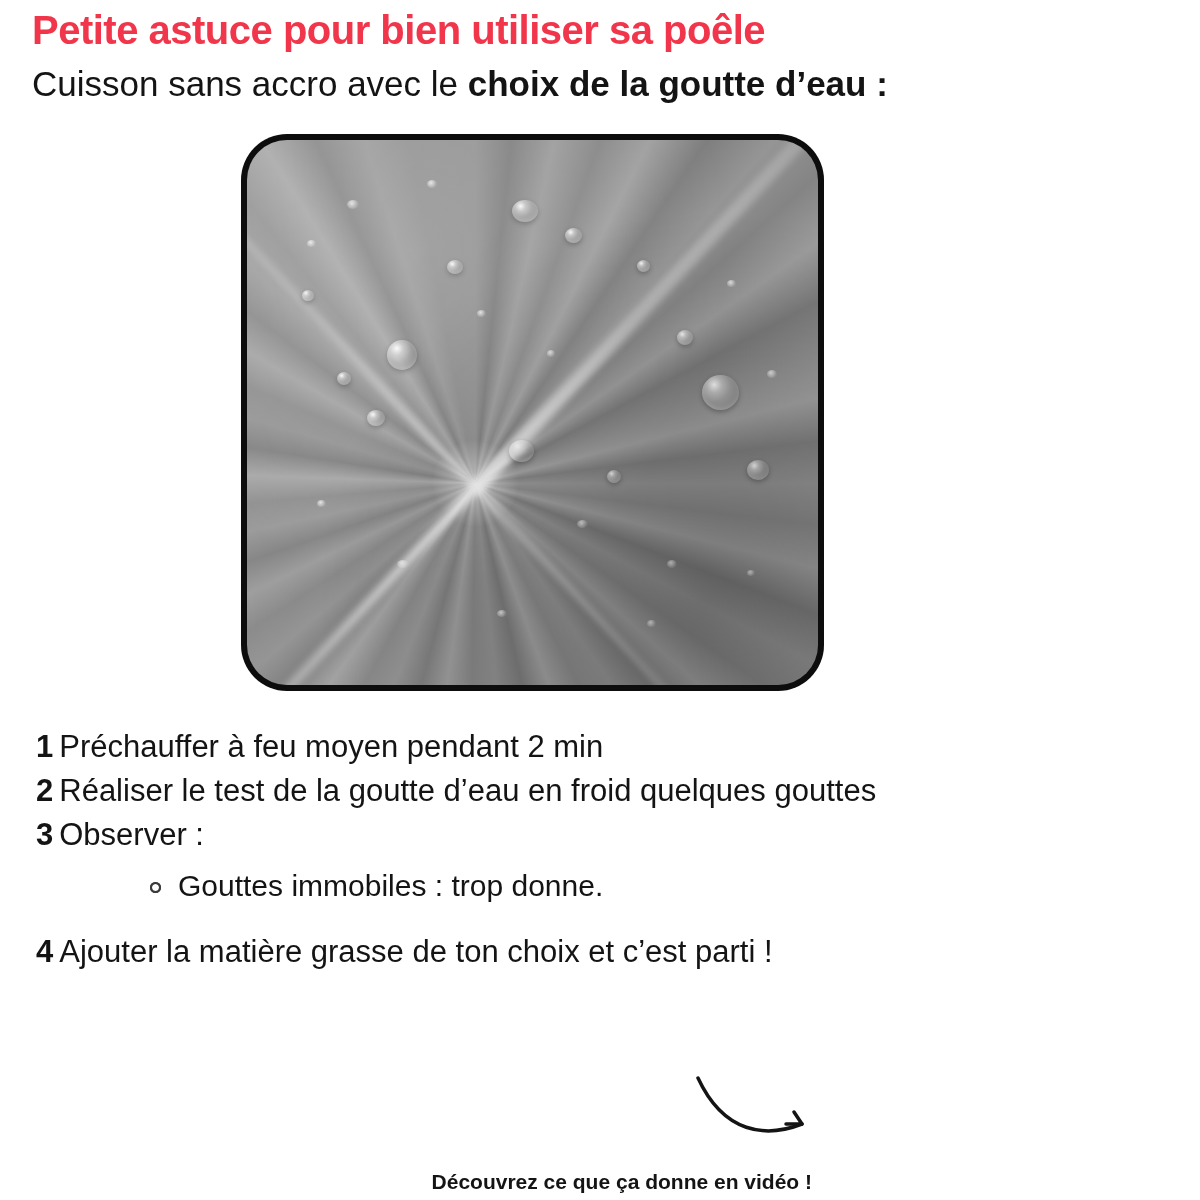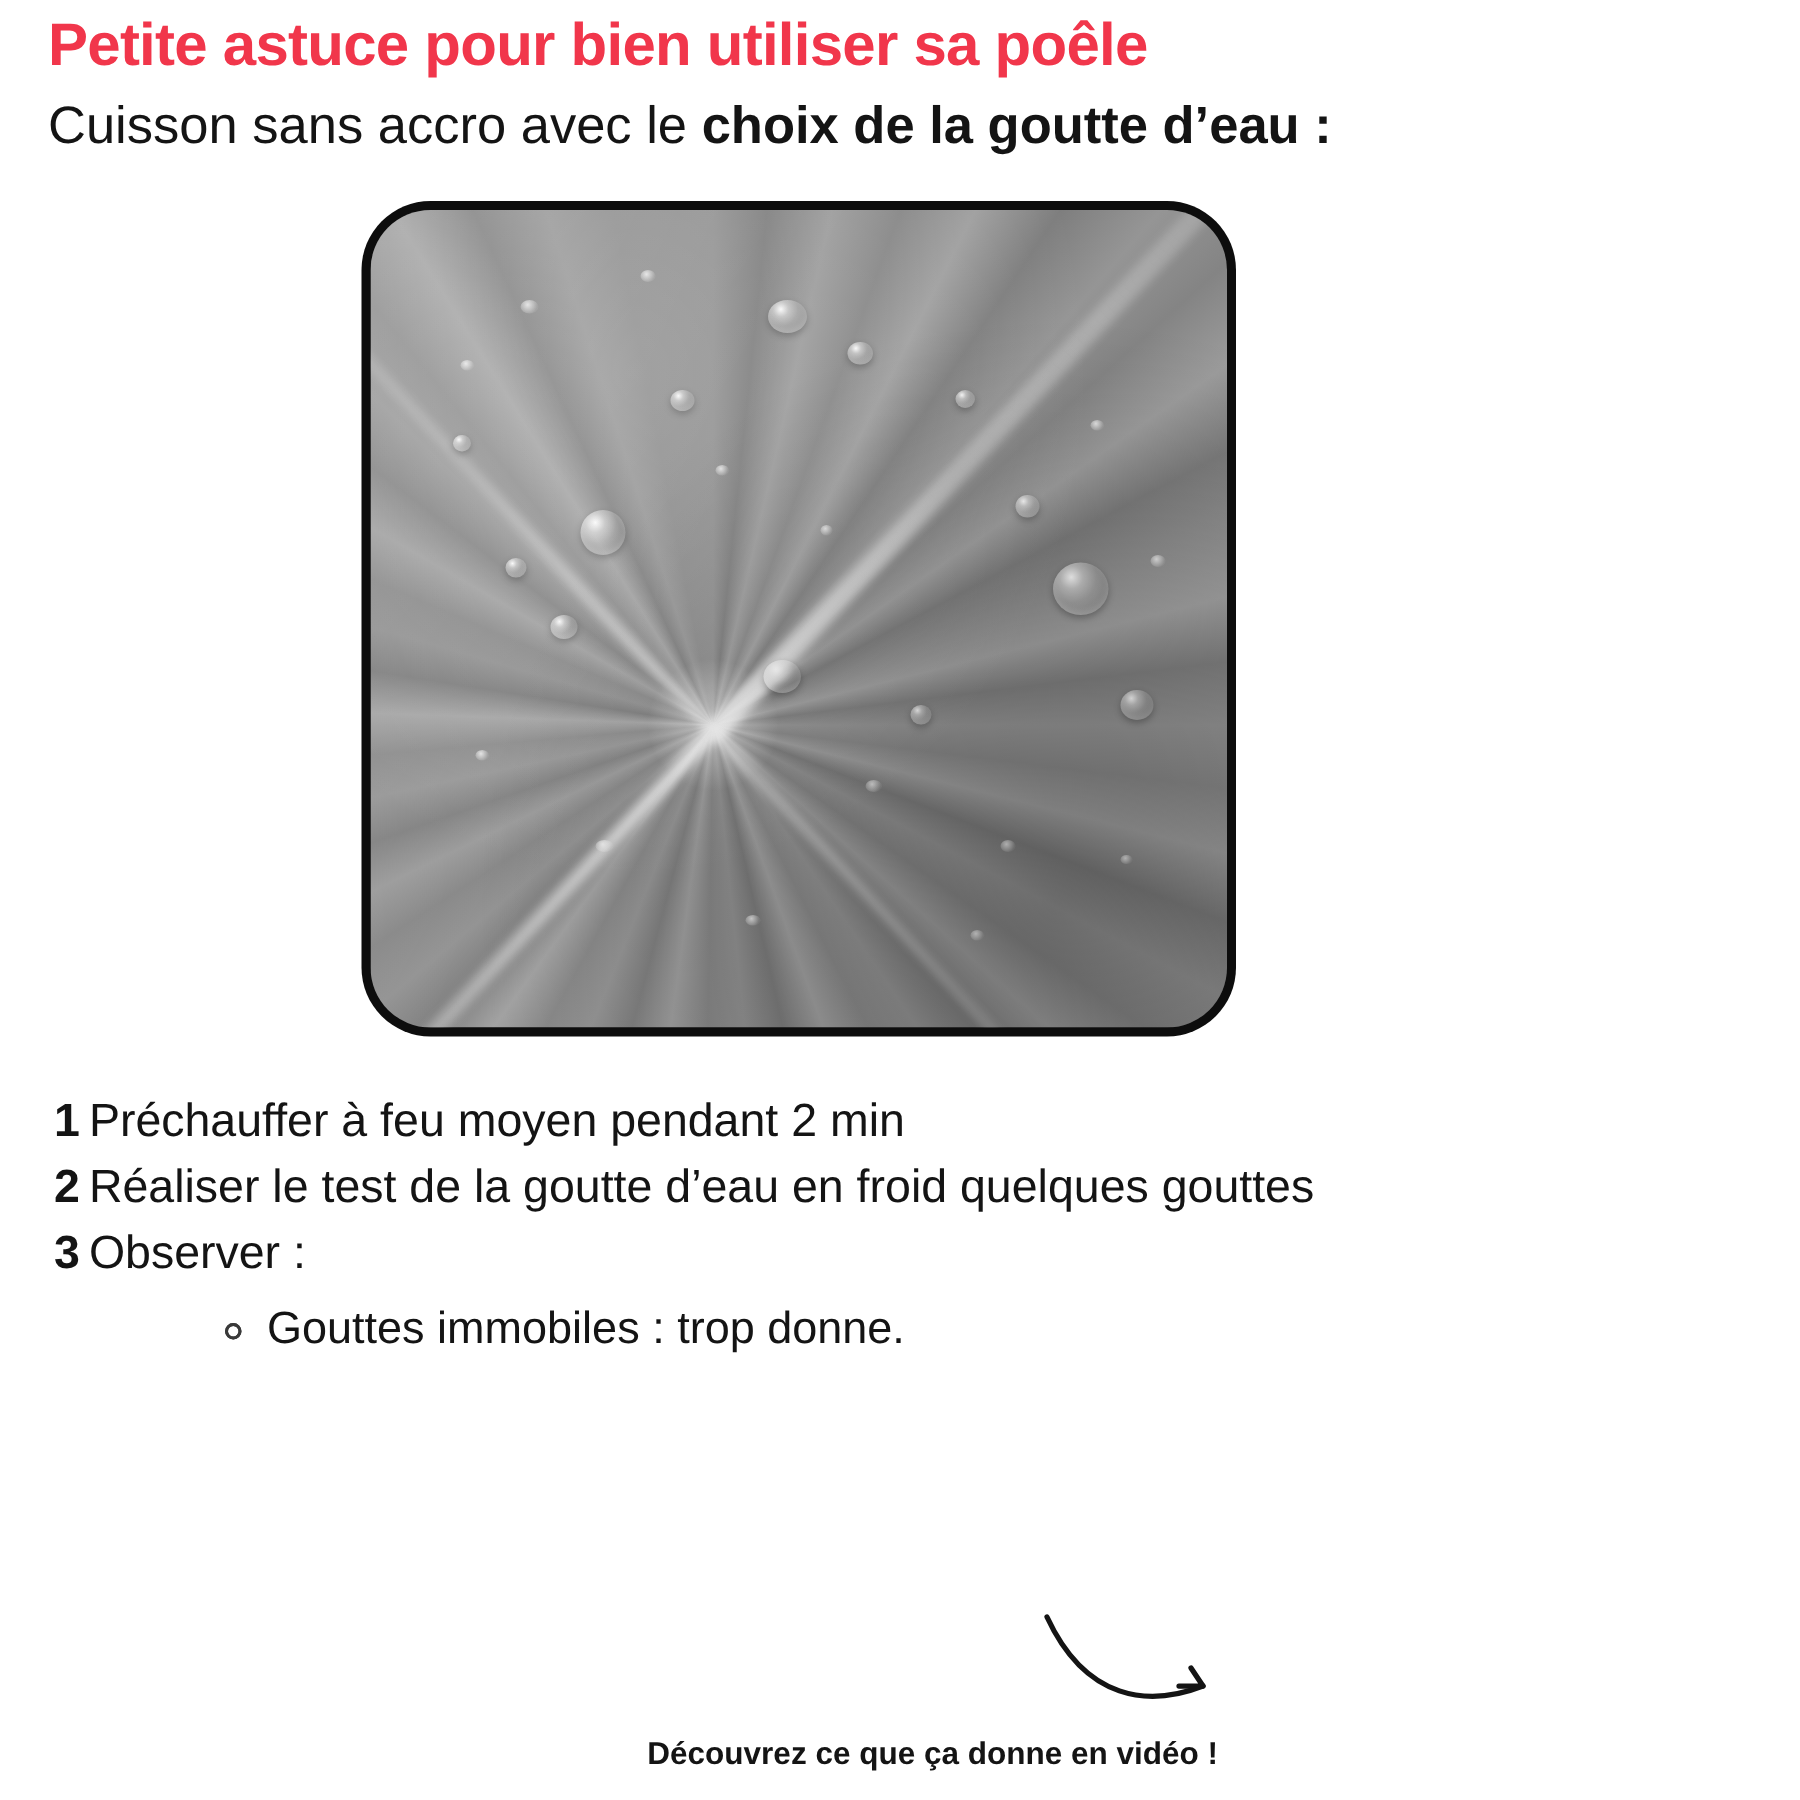--- a/index.html
+++ b/index.html
@@ -199,21 +199,21 @@
     grid-template-columns: repeat(29, 1fr);
     grid-template-rows: repeat(29, 1fr);
   }
   .qr-grid i {
     display: block;
     background: #000;
   }
   .cta {
     position: absolute;
     right: 252px;
-    bottom: 18px;
+    bottom: 6px;
     font-size: 21px;
     font-weight: bold;
     color: #141414;
     white-space: nowrap;
   }
   .arrow {
     position: absolute;
     right: 250px;
     bottom: 58px;
     width: 120px;
@@ -279,20 +279,23 @@
       <ul class="sub-list">
         <li class="sub-item">
           <span class="bullet"></span>
         </li>
         <li class="sub-item">
           <span class="bullet"></span>
           <span>Gouttes immobiles : trop donne.</span>
         </li>
       </ul>
     </li>
+    <li class="step step-last">
+      <span class="num">4</span><span>Ajouter la matière grasse de ton choix et c’est parti !</span>
+    </li>
   </ul>
 
   <div class="footer">
     <svg class="arrow" viewBox="0 0 120 70" fill="none" xmlns="http://www.w3.org/2000/svg">
       <path d="M4 6 C 30 62, 72 66, 108 52" stroke="#141414" stroke-width="3.5" fill="none" stroke-linecap="round"></path>
       <path d="M108 52 L 92 52 M108 52 L 100 40" stroke="#141414" stroke-width="3.5" fill="none" stroke-linecap="round"></path>
     </svg>
 
     <div class="cta">Découvrez ce que ça donne en vidéo !</div>
 

